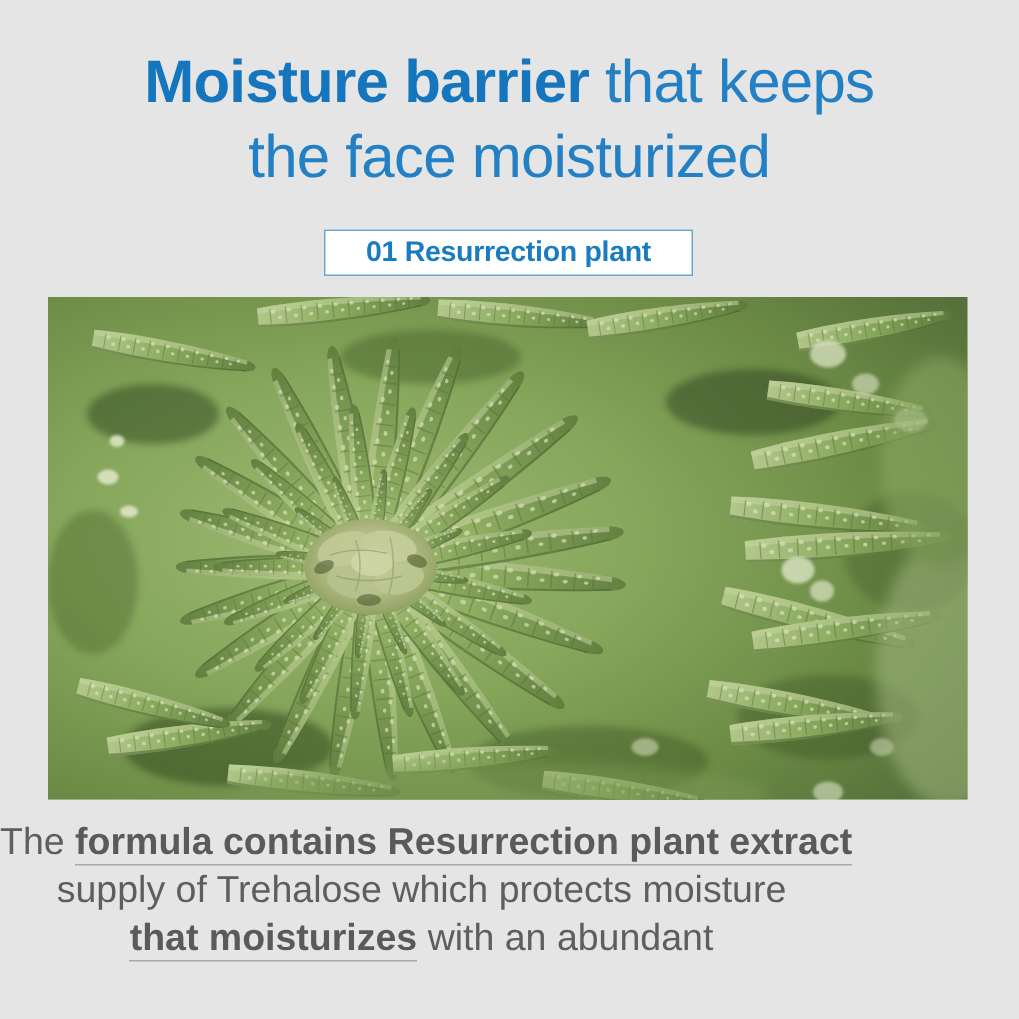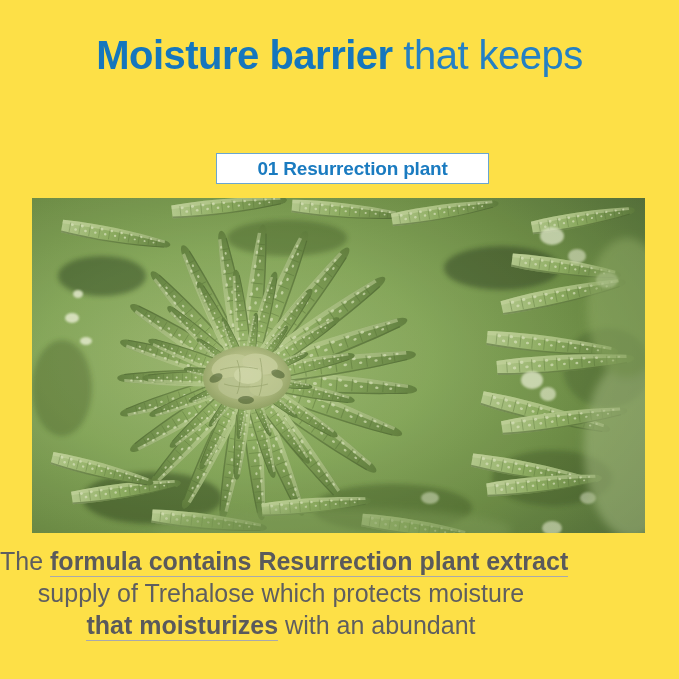--- a/index.html
+++ b/index.html
@@ -11,21 +11,21 @@
     width: 679px;
     height: 679px;
     font-family: "Liberation Sans", sans-serif;
     -webkit-font-smoothing: antialiased;
     overflow: hidden;
   }
   .page {
     position: relative;
     width: 679px;
     height: 679px;
-    background: #fde047;
+    background: #e5e5e5;
   }
 
   
   .headline {
     position: absolute;
     top: 30px;
     left: 0;
     width: 679px;
     text-align: center;
     color: #1a7bc0;
@@ -46,21 +46,21 @@
     display: block;
     font-weight: 400;
     color: #2480c4;
   }
 
   
   .badge {
     position: absolute;
     left: 216px;
     top: 153px;
-    width: 273px;
+    width: 246px;
     height: 31px;
     box-sizing: border-box;
     border: 1px solid #6aa6d0;
     background: #ffffff;
     display: flex;
     align-items: center;
     justify-content: center;
   }
   .badge-text {
     color: #1a7bc0;
@@ -113,20 +113,21 @@
     color: #5e5e60;
   }
 </style>
 </head>
 <body>
 
 <div class="page">
 
   <div class="headline">
     <span class="hl-strong">Moisture barrier</span><span class="hl-light"> that keeps</span>
+    <span class="hl-line2">the face moisturized</span>
   </div>
 
   <div class="badge">
     <span class="badge-text">01 Resurrection plant</span>
   </div>
 
   <div class="photo">
     <svg viewBox="0 0 613 335" preserveAspectRatio="xMidYMid slice">
       <defs>
         <radialGradient id="bgGrad" cx="33%" cy="48%" r="82%">

